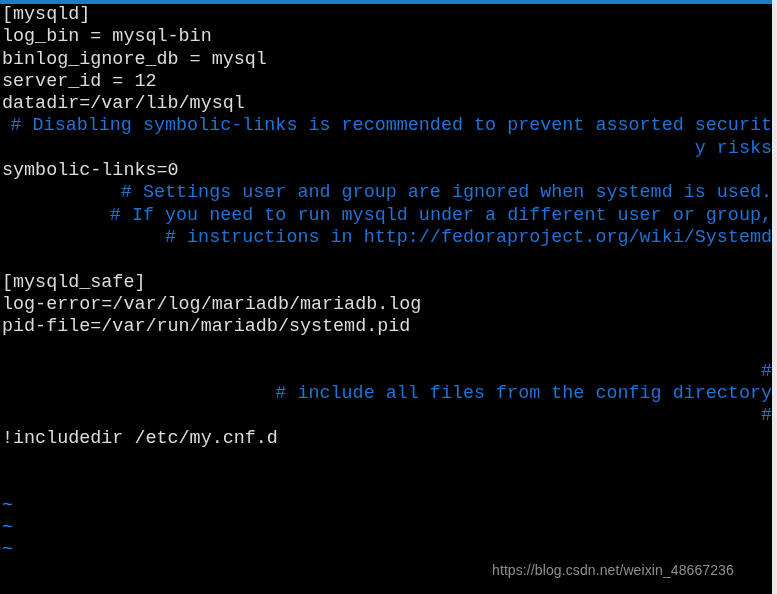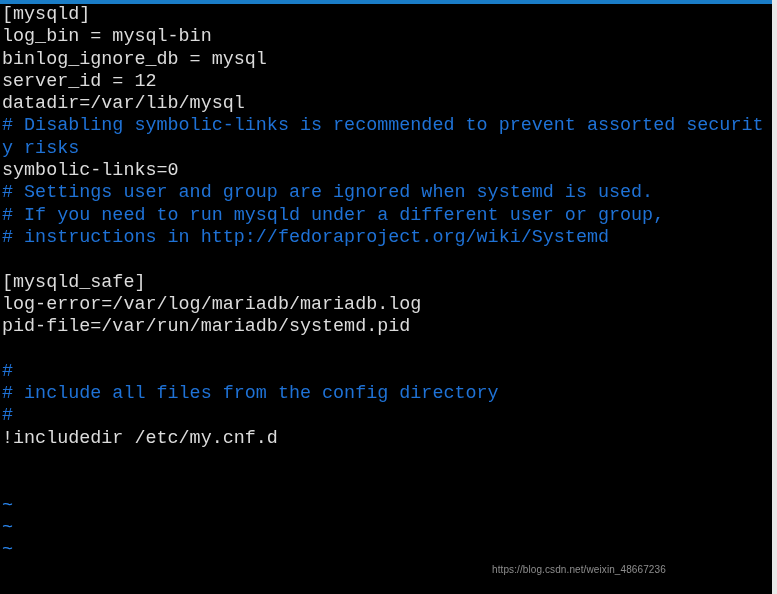--- a/index.html
+++ b/index.html
@@ -48,33 +48,34 @@
     height: 22.3px;
     line-height: 22.3px;
     font-size: 18.4px;
     font-family: Liberation Mono, monospace;
     white-space: pre;
     letter-spacing: 0px;
     color: #dcdcdc;
   }
   .line.comment {
     color: #1f72d6;
+    text-align: right;
   }
   .line.tilde {
     color: #2a86ee;
   }
   .line.blank {
     color: transparent;
   }
   #watermark {
     position: absolute;
     left: 492px;
     top: 561px;
     font-family: "Liberation Sans", "DejaVu Sans", sans-serif;
-    font-size: 10px;
+    font-size: 14px;
     line-height: 18px;
     color: #8e8e8e;
     white-space: pre;
     letter-spacing: 0.1px;
   }
 </style>
 </head>
 <body>
 
 <div id="terminal">

